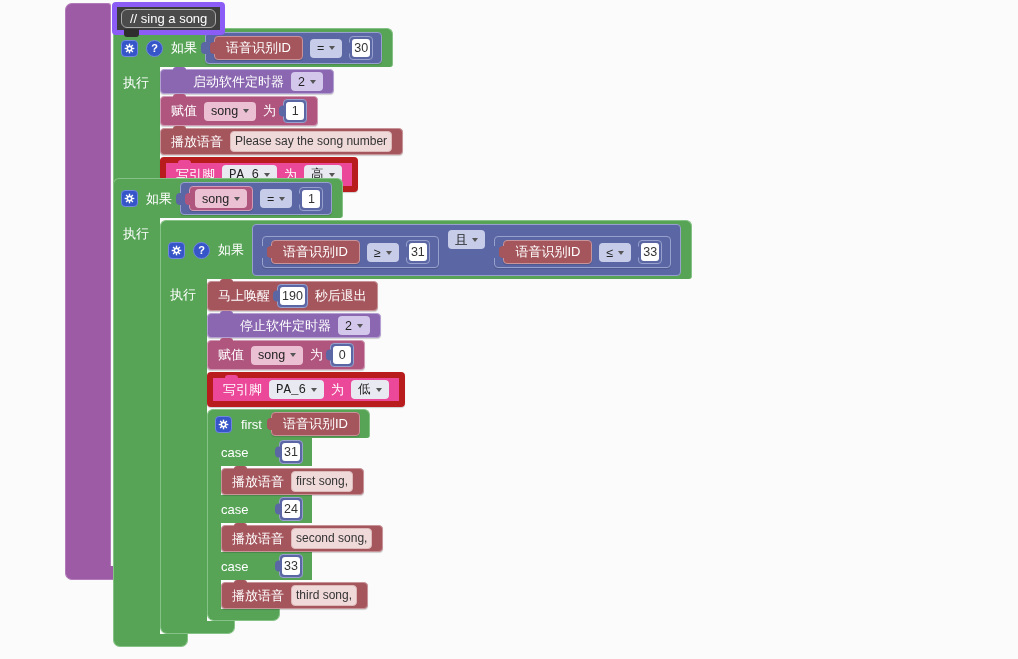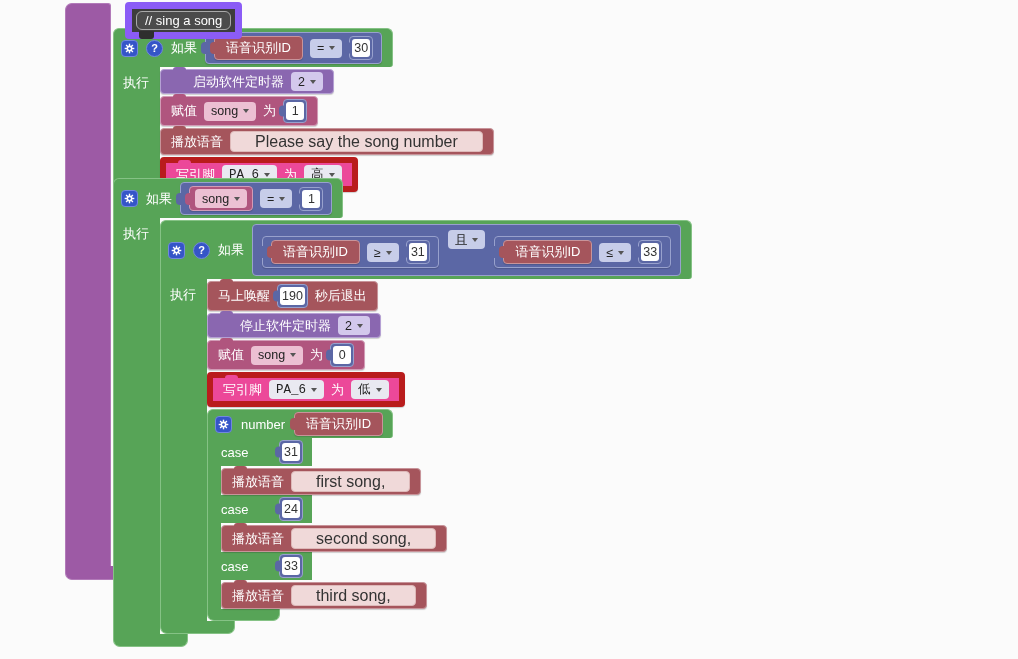--- a/index.html
+++ b/index.html
@@ -7,22 +7,22 @@
           font-family:"Liberation Sans",sans-serif;font-size:13px;}
 
   
   .p-wrap{position:absolute;left:65px;top:3px;}
   .p-bar{width:46px;height:563px;background:#9d5aa5;border:1px solid #b27ab9;border-bottom:none;
          border-radius:7px 3px 0 0;box-sizing:border-box;}
   .p-foot{width:148px;height:14px;background:#9d5aa5;border:1px solid #b27ab9;border-top:none;
           border-radius:0 4px 7px 7px;box-sizing:border-box;}
 
   
-  .comment{position:absolute;left:112px;top:2px;background:#3d3d3d;border:7px solid #8b5cf6;
-           border-radius:4px;padding:2px 4px;z-index:3;margin-left:13px;}
+  .comment{position:absolute;left:112px;top:2px;background:#3d3d3d;border:5px solid #8b5cf6;
+           border-radius:4px;padding:2px 4px;z-index:3;}
   .comment::after{content:"";position:absolute;left:7px;bottom:-7px;width:15px;height:8px;
            background:#2e2e2e;border-radius:0 0 3px 3px;}
   .comment-field{display:inline-block;background:#4b4b4b;border:1px solid #a9a9a9;border-radius:6px;
            padding:1px 8px;color:#fff;}
 
   
   .cblk{width:fit-content;}
   .abs1{position:absolute;left:113px;top:28px;}
   .abs2{position:absolute;left:113px;top:178px;}
   .head{display:flex;align-items:center;gap:8px;background:#57a457;border:1px solid #85c285;
@@ -73,22 +73,22 @@
       min-width:14px;text-align:center;line-height:18px;}
 
   .dd{display:inline-flex;align-items:center;gap:5px;padding:1.5px 7px;border-radius:4px;
       color:#222;font-size:12.5px;line-height:16px;}
   .arr{width:0;height:0;border-left:3.5px solid transparent;border-right:3.5px solid transparent;
       border-top:4.5px solid #555;}
   .dd-logic{background:#c7cde9;}
   .dd-timer{background:#d3c8ec;}
   .dd-rose{background:#ecc0d3;}
   .dd-pin{background:#e9e9f1;}
-  .txtfield{background:#f0d9d9;border:1px solid #deb9b9;border-radius:4px;padding:1px 24px;
-      color:#333;font-size:16px;line-height:17px;}
+  .txtfield{background:#f0d9d9;border:1px solid #deb9b9;border-radius:4px;padding:1px 4px;
+      color:#333;font-size:12px;line-height:17px;}
 
   
   .ic-gear{width:17px;height:17px;background:#3555c8;border:1px solid #7288dd;border-radius:4px;
       display:inline-flex;align-items:center;justify-content:center;flex:0 0 auto;box-sizing:border-box;}
   .ic-help{width:17px;height:17px;background:#3555c8;border:1px solid #7288dd;border-radius:50%;
       color:#fff;font-size:11px;font-weight:bold;display:inline-flex;align-items:center;
       justify-content:center;flex:0 0 auto;box-sizing:border-box;}
 
   
   .sw{width:fit-content;margin-top:2px;}
@@ -317,21 +317,21 @@
                         <g fill="#fff">
                           <rect x="7" y="1" width="2" height="14"></rect>
                           <rect x="1" y="7" width="14" height="2"></rect>
                           <rect x="7" y="1" width="2" height="14" transform="rotate(45 8 8)"></rect>
                           <rect x="1" y="7" width="14" height="2" transform="rotate(45 8 8)"></rect>
                           <circle cx="8" cy="8" r="4.2"></circle>
                           <circle cx="8" cy="8" r="2" fill="#3555c8"></circle>
                         </g>
                       </svg>
                   </span>
-                  <span class="wlbl">number</span>
+                  <span class="wlbl">first</span>
                   <span class="vb vb-red">
                       <span>语音识别ID</span>
                     </span>
                 </div>
                 <div class="sw-case">
                   <span class="case-label">case</span>
                   <span class="numwrap">
                       <span class="numfield">31</span>
                     </span>
                 </div>

